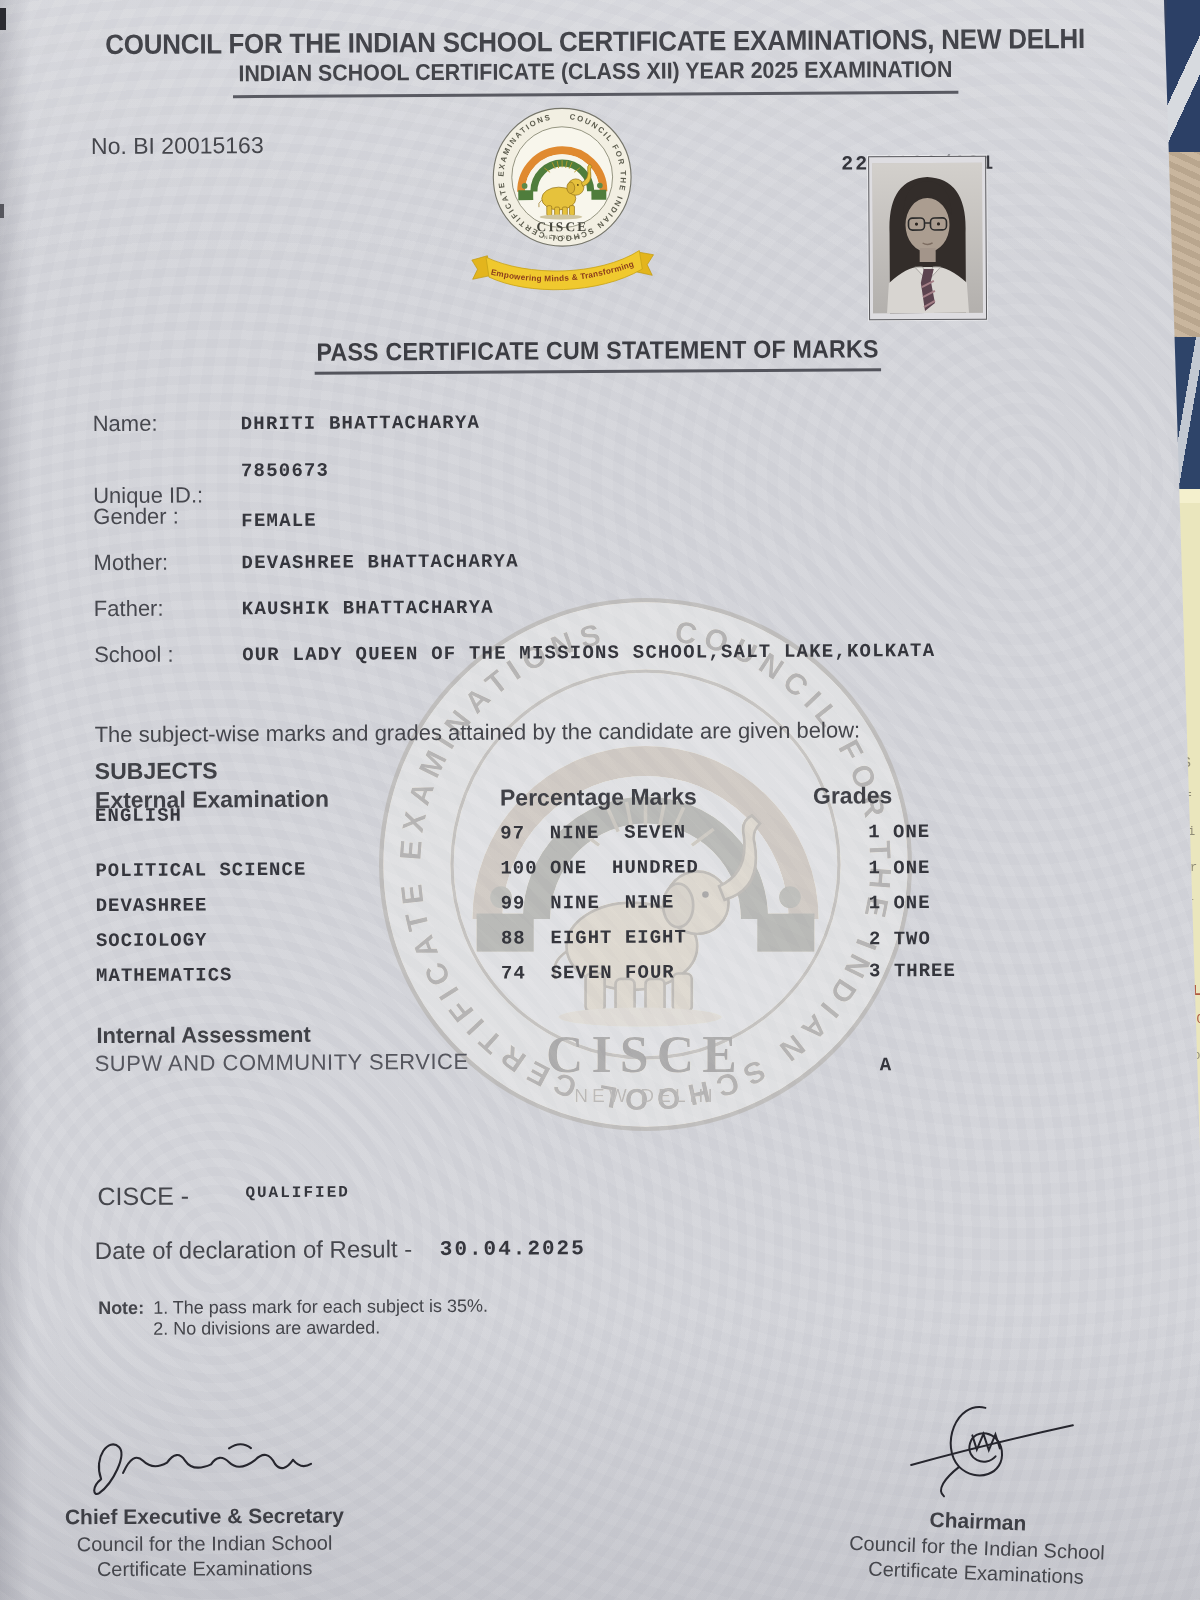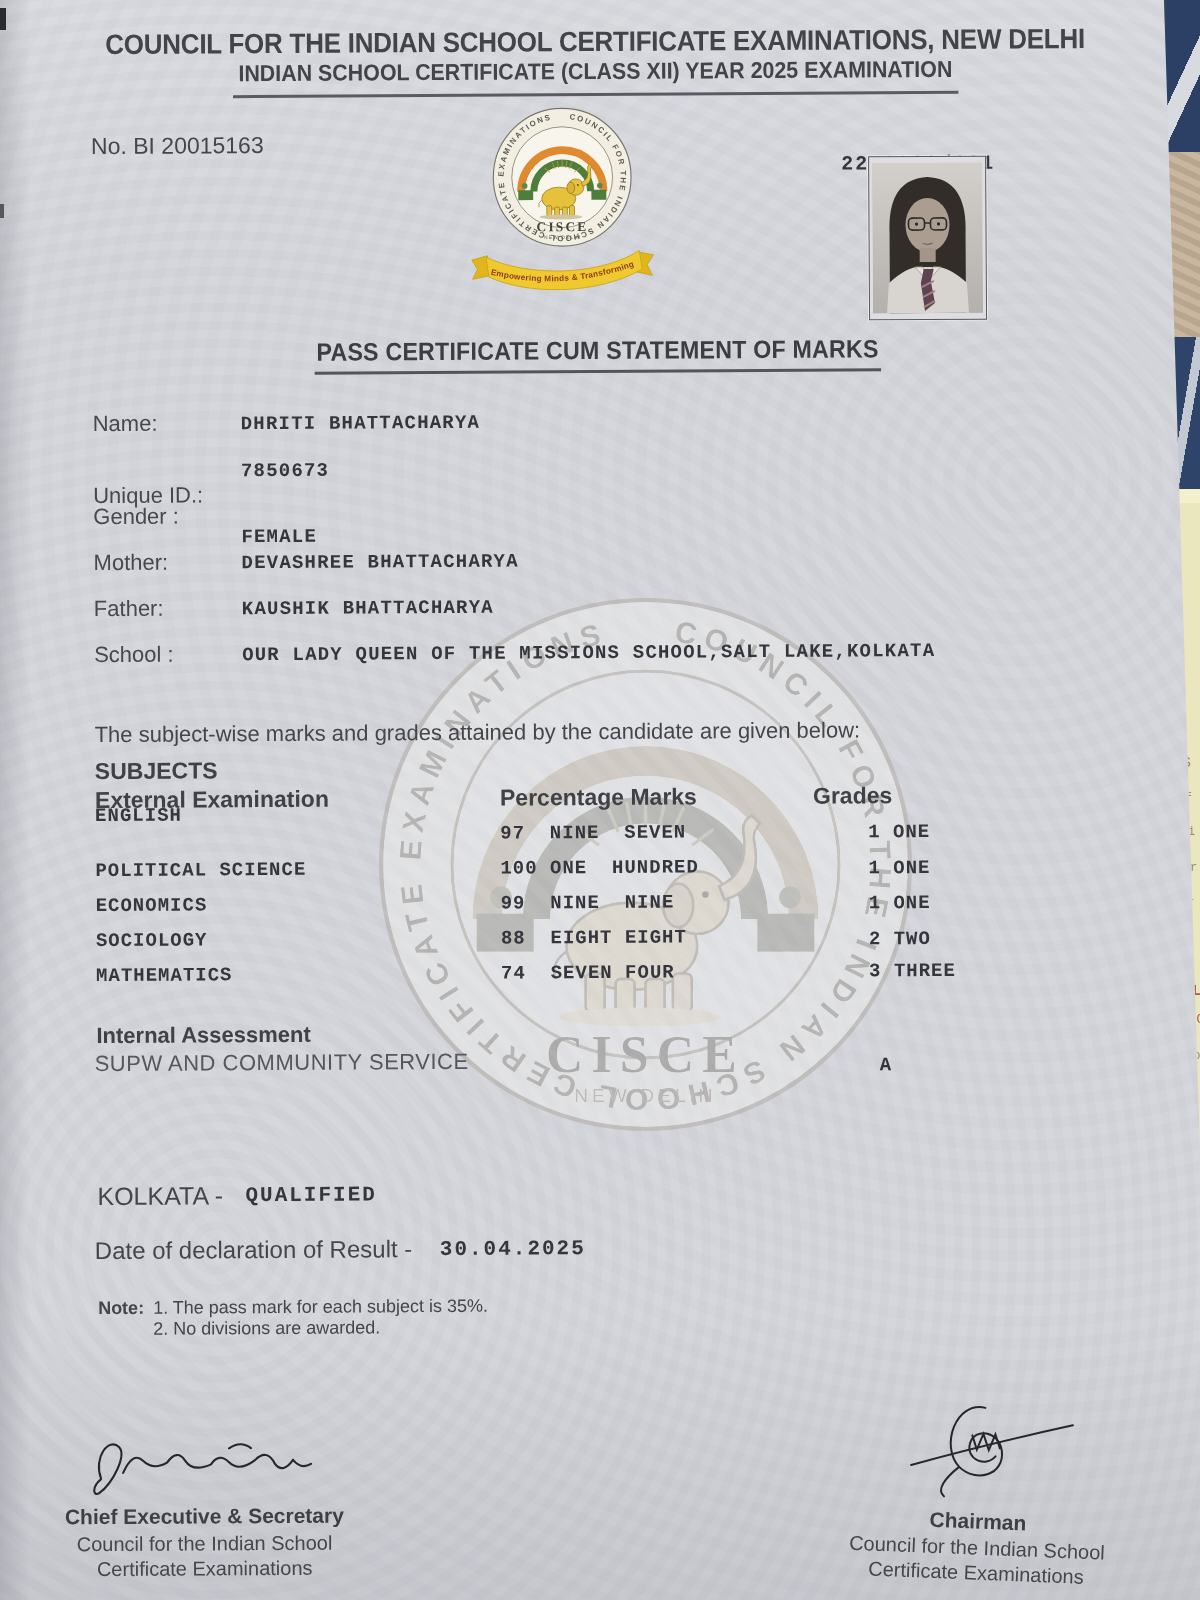--- a/index.html
+++ b/index.html
@@ -33,21 +33,21 @@
   .doc-title .underlined{border-bottom:3px solid #53545c;padding:0 2px 5px 2px;}
   .field-label{left:95px;font-size:22px;color:#47484f;}
   .field-value{left:243px;font-size:19px;letter-spacing:1.2px;}
   .intro{left:95px;top:719px;font-size:22px;color:#45464c;}
   .subjects-h{left:95px;top:755px;font-size:23px;font-weight:700;color:#404147;}
   .col-h{font-size:23px;font-weight:700;color:#404147;}
   .rowtxt{font-size:19px;letter-spacing:1px;}
   .internal-h{left:95px;top:1020px;font-size:22px;font-weight:700;color:#404147;}
   .internal-s{left:93px;top:1048px;font-size:22px;color:#55565e;letter-spacing:.5px;}
   .result-lbl{left:95px;top:1179px;font-size:25px;color:#45464c;}
-  .result-val{left:243px;top:1182px;font-size:21px;letter-spacing:2px;}
+  .result-val{left:243px;top:1182px;font-size:16px;letter-spacing:2px;}
   .date-lbl{left:92px;top:1234px;font-size:24px;color:#45464c;}
   .date-val{left:437px;top:1237px;font-size:21px;letter-spacing:2px;}
   .note{font-size:18px;color:#44454b;}
   .sig-caption{font-size:21px;font-weight:700;color:#3e3f45;}
   .sig-org{font-size:20px;color:#45464c;}
   .left-sig-block{left:40px;top:1420px;width:320px;text-align:center;}
   .right-sig-block{left:810px;top:1398px;width:330px;text-align:center;transform:rotate(2.6deg);}
   .photo{left:872px;top:158px;width:118px;height:164px;background:#dedde1;border:1px solid #5a5a5e;
          box-shadow:0 0 0 1px rgba(255,255,255,.5);padding:3px;box-sizing:border-box;}
   .photo svg{width:100%;height:100%;display:block;}
@@ -194,21 +194,21 @@
 
     <div class="abs center doc-title">
       <span class="underlined condensed">PASS CERTIFICATE CUM STATEMENT OF MARKS</span>
     </div>
 
     <div class="abs field-label" style="top:408px">Name:</div>
     <div class="abs field-value mono" style="top:411px">DHRITI BHATTACHARYA</div>
     <div class="abs field-label" style="top:480px">Unique ID.:</div>
     <div class="abs field-value mono" style="top:458px">7850673</div>
     <div class="abs field-label" style="top:501px">Gender :</div>
-    <div class="abs field-value mono" style="top:524px">FEMALE</div>
+    <div class="abs field-value mono" style="top:508px">FEMALE</div>
     <div class="abs field-label" style="top:547px">Mother:</div>
     <div class="abs field-value mono" style="top:550px">DEVASHREE BHATTACHARYA</div>
     <div class="abs field-label" style="top:593px">Father:</div>
     <div class="abs field-value mono" style="top:596px">KAUSHIK BHATTACHARYA</div>
     <div class="abs field-label" style="top:639px">School :</div>
     <div class="abs field-value mono" style="top:642px">OUR LADY QUEEN OF THE MISSIONS SCHOOL,SALT LAKE,KOLKATA</div>
 
     <div class="abs intro">The subject-wise marks and grades attained by the candidate are given below:</div>
     <div class="abs subjects-h">SUBJECTS</div>
     <div class="abs col-h" style="left:95px;top:784px">External Examination</div>
@@ -216,37 +216,37 @@
     <div class="abs col-h" style="left:813px;top:784px">Grades</div>
 
     <div class="abs rowtxt mono" style="left:95px;top:802px">ENGLISH</div>
     <div class="abs rowtxt mono" style="left:500px;top:822px">97  NINE  SEVEN</div>
     <div class="abs rowtxt mono" style="left:868px;top:823px">1 ONE</div>
 
     <div class="abs rowtxt mono" style="left:95px;top:857px">POLITICAL SCIENCE</div>
     <div class="abs rowtxt mono" style="left:500px;top:857px">100 ONE  HUNDRED</div>
     <div class="abs rowtxt mono" style="left:868px;top:859px">1 ONE</div>
 
-    <div class="abs rowtxt mono" style="left:95px;top:892px">ECONOMICS</div>
+    <div class="abs rowtxt mono" style="left:95px;top:892px">DEVASHREE</div>
     <div class="abs rowtxt mono" style="left:500px;top:892px">99  NINE  NINE</div>
     <div class="abs rowtxt mono" style="left:868px;top:894px">1 ONE</div>
 
     <div class="abs rowtxt mono" style="left:95px;top:927px">SOCIOLOGY</div>
     <div class="abs rowtxt mono" style="left:500px;top:927px">88  EIGHT EIGHT</div>
     <div class="abs rowtxt mono" style="left:868px;top:930px">2 TWO</div>
 
     <div class="abs rowtxt mono" style="left:95px;top:962px">MATHEMATICS</div>
     <div class="abs rowtxt mono" style="left:500px;top:962px">74  SEVEN FOUR</div>
     <div class="abs rowtxt mono" style="left:868px;top:962px">3 THREE</div>
 
     <div class="abs internal-h">Internal Assessment</div>
     <div class="abs internal-s">SUPW AND COMMUNITY SERVICE</div>
     <div class="abs rowtxt mono" style="left:878px;top:1056px">A</div>
 
-    <div class="abs result-lbl">KOLKATA -</div>
+    <div class="abs result-lbl">CISCE -</div>
     <div class="abs result-val mono">QUALIFIED</div>
     <div class="abs date-lbl">Date of declaration of Result -</div>
     <div class="abs date-val mono">30.04.2025</div>
 
     <div class="abs note" style="left:95px;top:1295px;font-weight:700">Note:</div>
     <div class="abs note" style="left:150px;top:1295px">1. The pass mark for each subject is 35%.</div>
     <div class="abs note" style="left:150px;top:1316px">2. No divisions are awarded.</div>
 
     <div class="abs left-sig-block">
       <svg width="250" height="78" viewBox="0 0 250 78">

